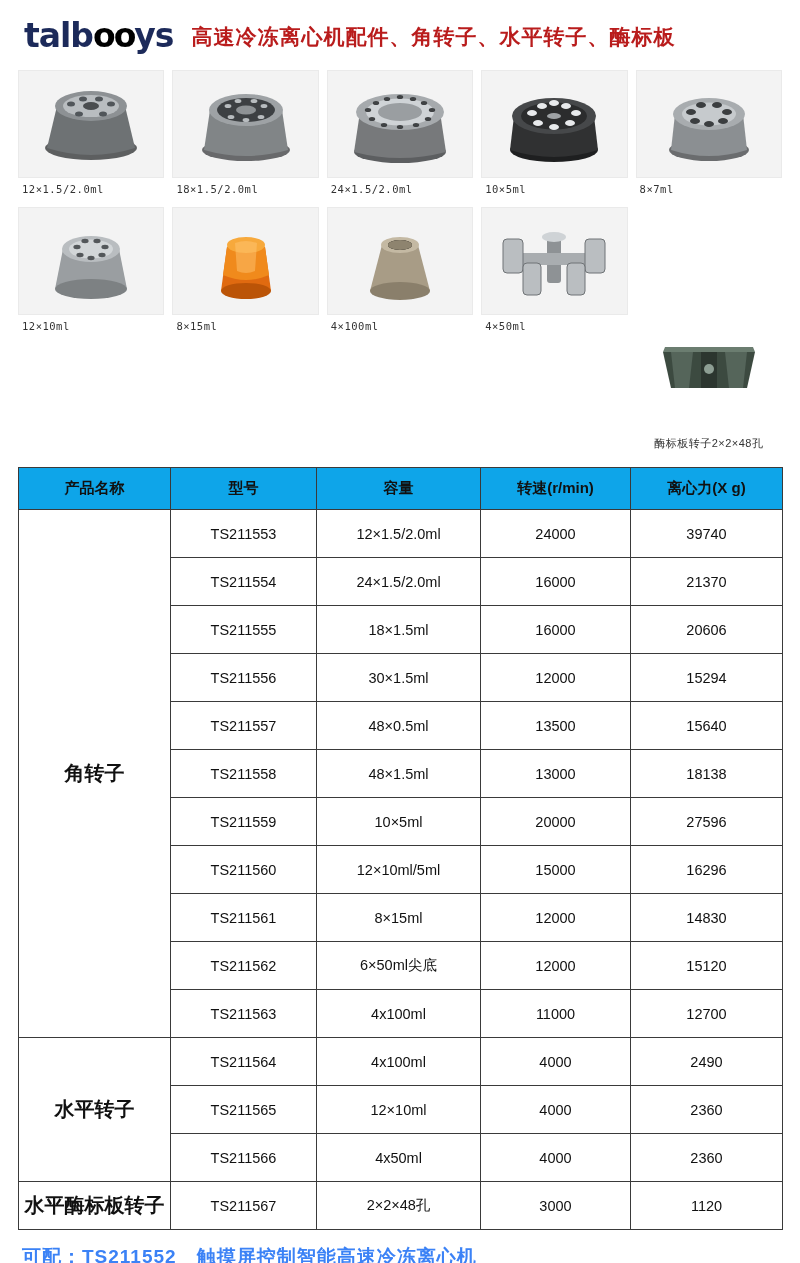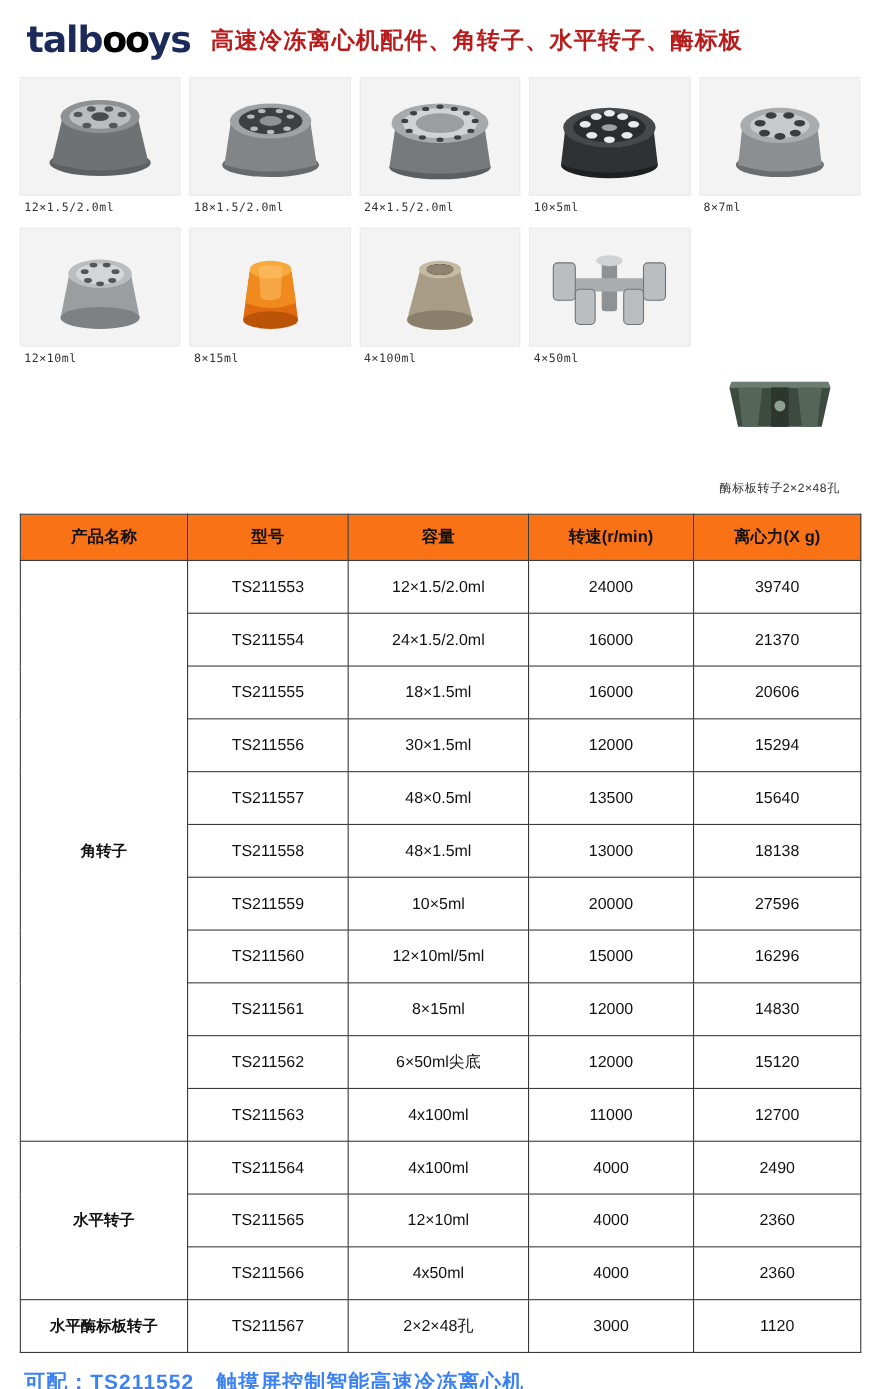--- a/index.html
+++ b/index.html
@@ -109,25 +109,25 @@
     text-align: center;
     font-size: 14.5px;
     color: #111;
     height: 48px;
     padding: 2px 4px;
   }
   thead th {
     font-weight: bold;
     font-size: 15px;
     height: 42px;
-    background: #f97316;
+    background: #0ea5e9;
   }
   td.cat {
     font-weight: bold;
-    font-size: 14px;
+    font-size: 20px;
   }
   col.c1 { width: 152px; }
   col.c2 { width: 146px; }
   col.c3 { width: 164px; }
   col.c4 { width: 150px; }
   col.c5 { width: 152px; }
 
   .footnote {
     margin-top: 14px;
     font-size: 19px;

